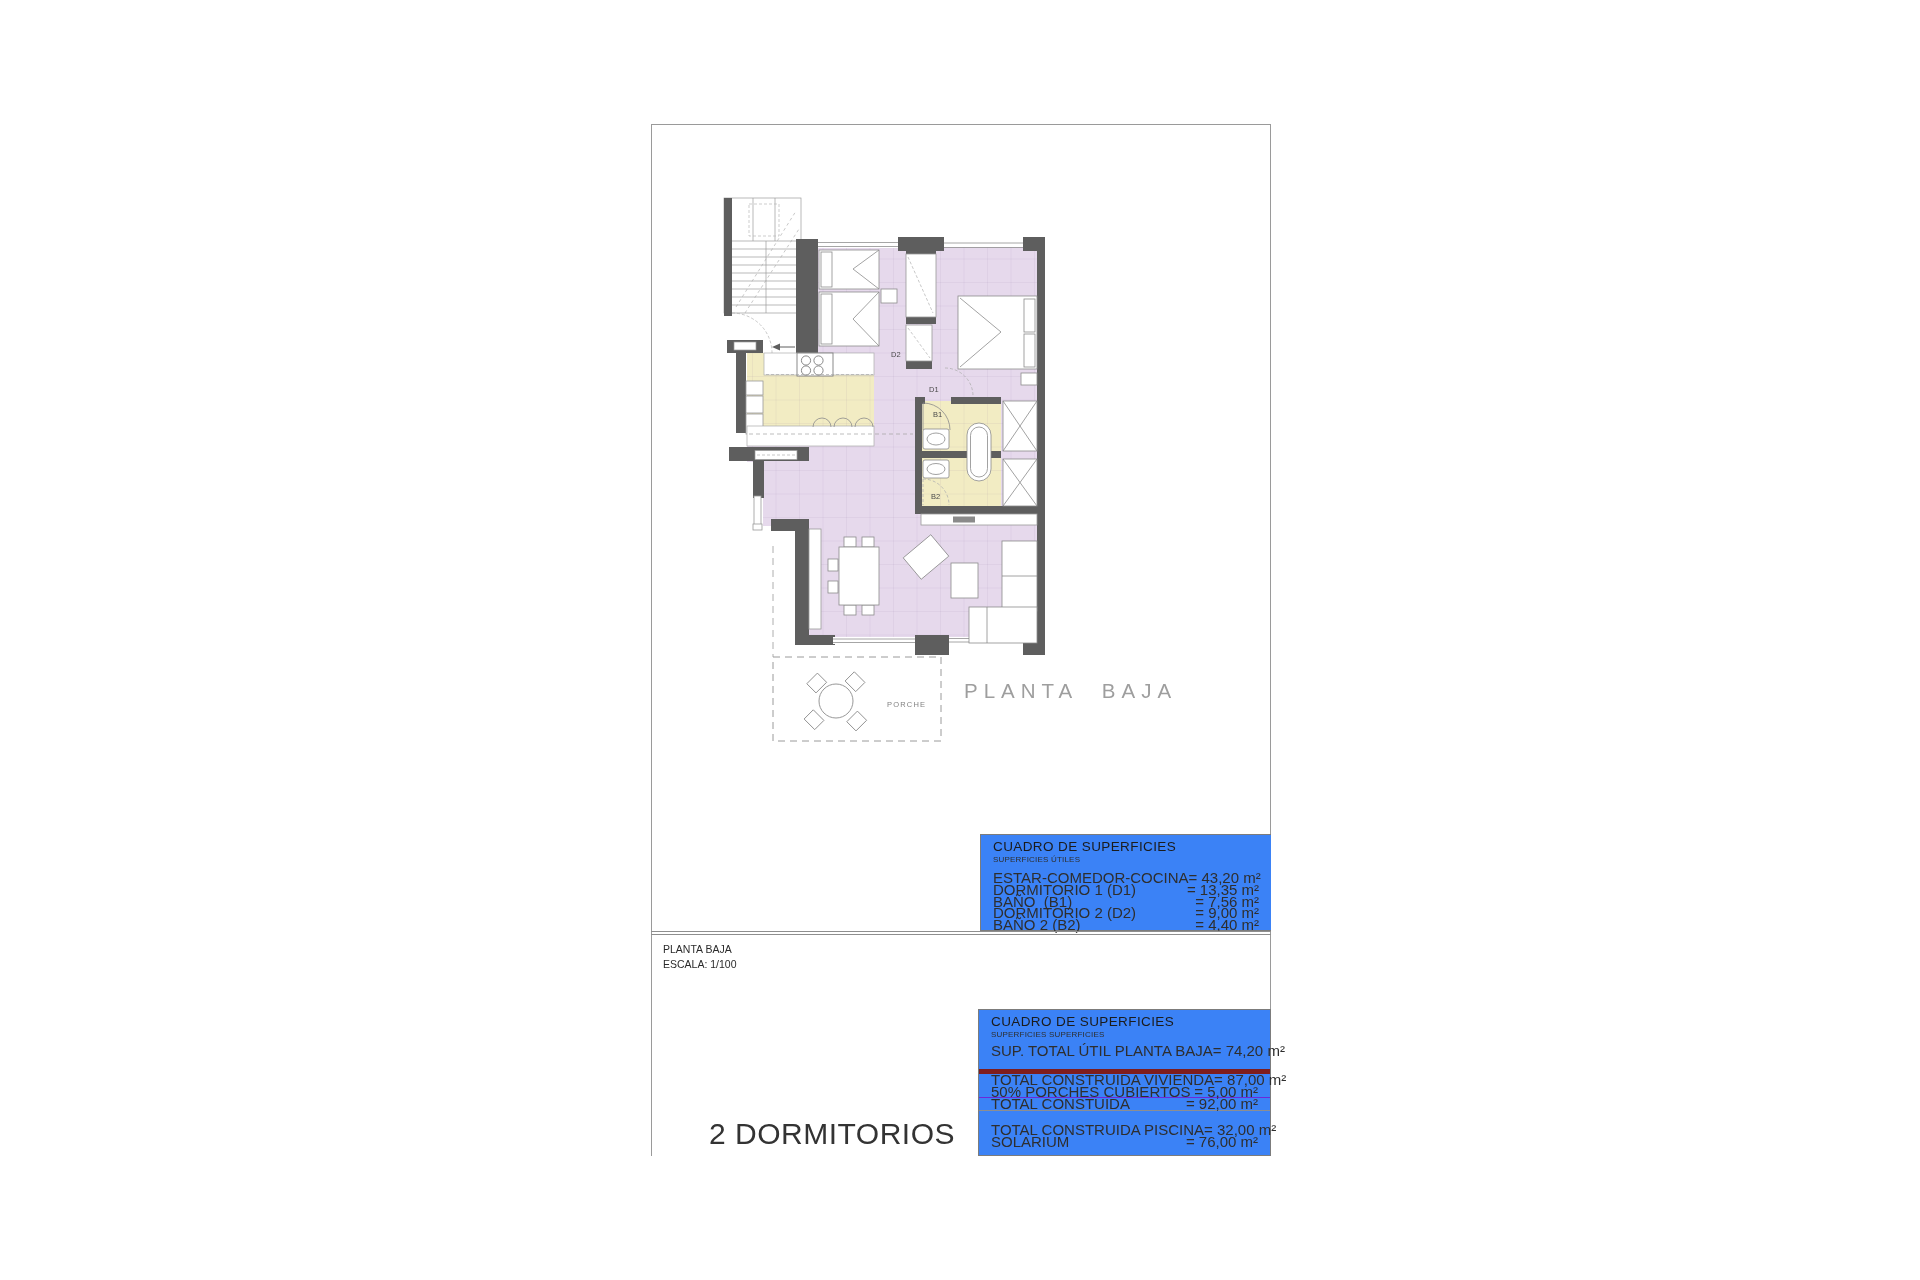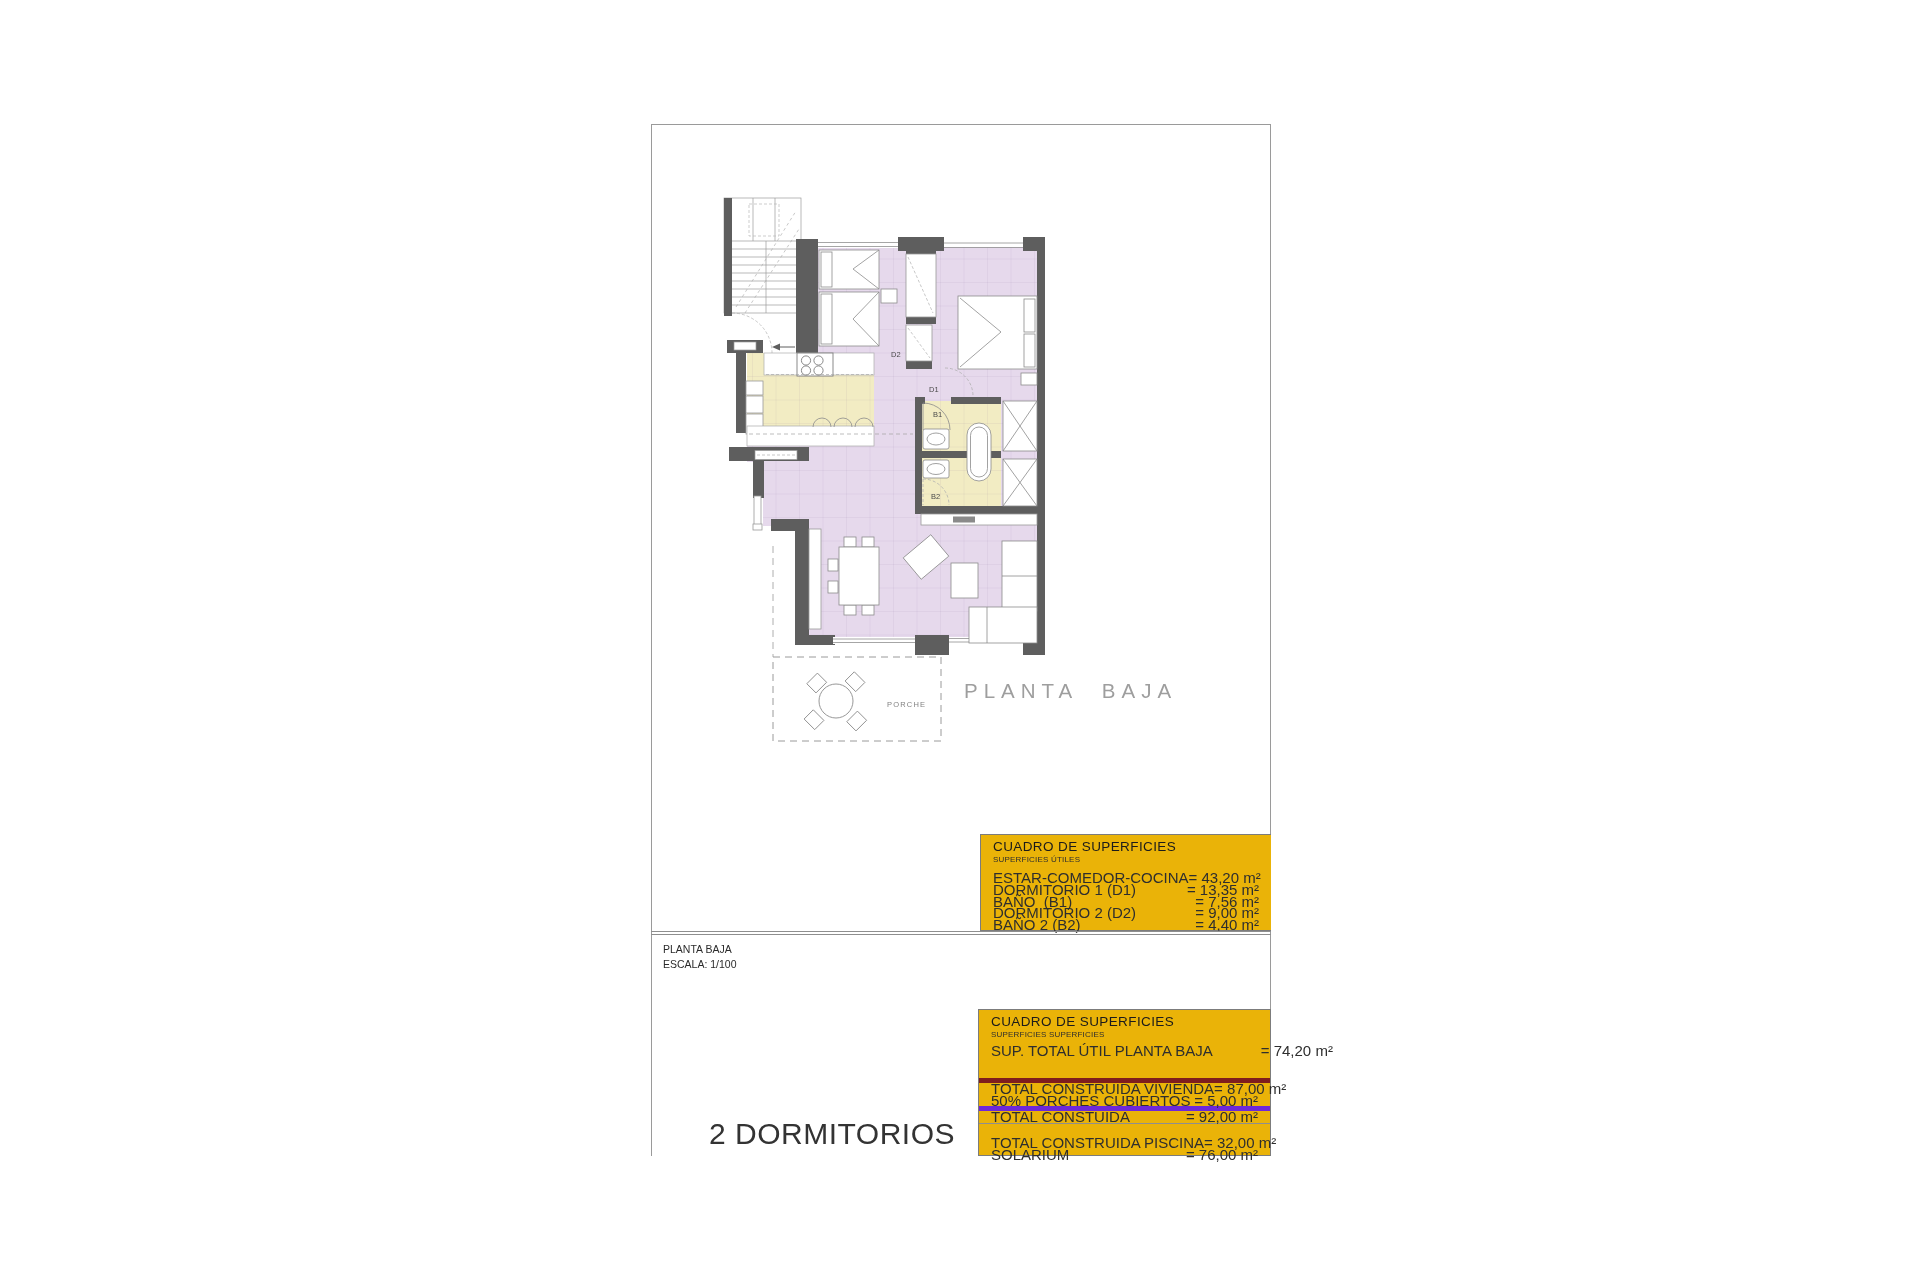--- a/index.html
+++ b/index.html
@@ -3,33 +3,33 @@
 <meta charset="utf-8">
 <style>
   html,body{margin:0;padding:0;background:#fff;}
   .canvas{position:relative;width:1920px;height:1280px;background:#ffffff;overflow:hidden;
           font-family:"Liberation Sans",sans-serif;color:#2e2e2e;}
   .sheet{position:absolute;left:651px;top:124px;width:618px;height:1031px;
          border-top:1px solid #9a9a9a;border-left:1px solid #9a9a9a;border-right:1px solid #9a9a9a;}
   .plan-svg{position:absolute;left:60px;top:56px;width:380px;height:600px;overflow:visible;}
   .divider{position:absolute;left:-1px;right:-1px;top:806px;height:2px;
            border-top:1px solid #8e8e8e;border-bottom:1px solid #8e8e8e;}
-  .tbl{position:absolute;right:-1px;box-sizing:border-box;background:#eab308;padding:4px 12px 0 12px;}
+  .tbl{position:absolute;right:-1px;box-sizing:border-box;background:#3b82f6;padding:4px 12px 0 12px;}
   .t1{left:328px;top:709px;height:97px;border:1px solid #7c7c7c;border-right:none;}
   .t2{left:326px;top:884px;bottom:0;border:1px solid #7c7c7c;}
   .tbl .title{font-size:13.5px;letter-spacing:.4px;color:#1b1b1b;white-space:pre;}
   .tbl .subtitle{font-size:8px;letter-spacing:.2px;margin-top:1px;white-space:pre;}
   .rows{margin-top:8px;}
   .t2 .rows{margin-top:6px;}
   .row{display:flex;justify-content:space-between;font-size:15px;line-height:11.8px;
        color:#2e2e2e;margin:0 -12px;padding:0 12px;white-space:pre;}
-  .gap-after{margin-bottom:21px;gap:48px;}
+  .gap-after{margin-bottom:12px;}
   .gap-before{margin-top:13px;}
   .rule-above{border-top:5px solid #7f1d1d;text-align:center;}
-  .boxed{border-top:5px solid #6d28d9;border-bottom:1px solid #8e8e8e;gap:12px;}
+  .boxed{border-top:1px solid #6d28d9;border-bottom:1px solid #8e8e8e;gap:12px;}
   .scale-block{position:absolute;left:11px;top:817px;font-size:10.5px;line-height:15px;color:#2b2b2b;}
   .variant{position:absolute;left:57px;top:992px;font-size:30px;letter-spacing:.5px;color:#333;}
   .plan-title{letter-spacing:6px;word-spacing:13px;}
 </style>
 </head>
 <body>
 
 <div class="canvas">
   <div class="sheet">
 

